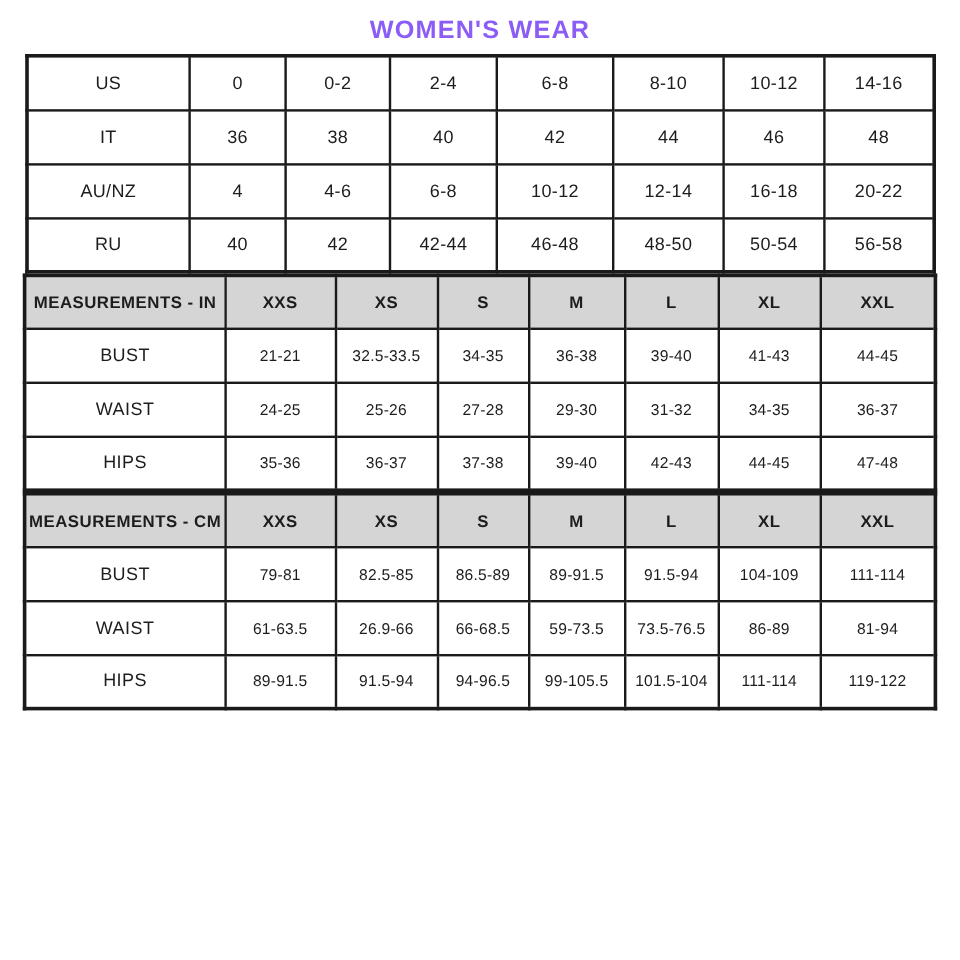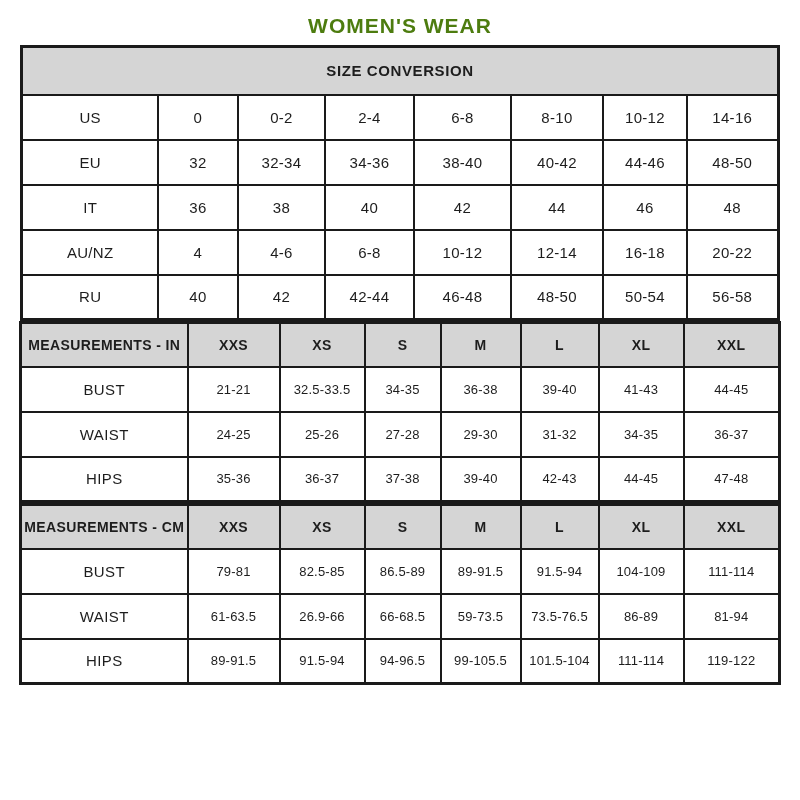--- a/index.html
+++ b/index.html
@@ -13,21 +13,21 @@
   .sheet { width: 800px; height: 800px; overflow: hidden; }
 
   h1.page-title {
     margin: 0;
     padding: 13px 0 7px 0;
     text-align: center;
     font-size: 21px;
     line-height: 25px;
     font-weight: 700;
     letter-spacing: 1px;
-    color: #4d7c0f;
+    color: #8b5cf6;
   }
 
   table.tbl {
     border-collapse: collapse;
     table-layout: fixed;
     margin: 0 auto;
     border: 3px solid var(--border, #1a1a1a);
   }
   .tbl th, .tbl td {
     border: 2px solid var(--border, #1a1a1a);
@@ -97,44 +97,31 @@
       <col style="width:136px">
         <col style="width:80px">
         <col style="width:87px">
         <col style="width:89px">
       <col style="width:97px">
         <col style="width:92px">
         <col style="width:84px">
         <col style="width:91px">
     </colgroup>
     <thead>
-      <tr>
-        <th class="banner" colspan="8">SIZE CONVERSION</th>
-      </tr>
     </thead>
     <tbody>
         <tr>
           <th>US</th>
           <td>0</td>
           <td>0-2</td>
           <td>2-4</td>
           <td>6-8</td>
           <td>8-10</td>
           <td>10-12</td>
           <td>14-16</td>
-        </tr>
-        <tr>
-          <th>EU</th>
-          <td>32</td>
-          <td>32-34</td>
-          <td>34-36</td>
-          <td>38-40</td>
-          <td>40-42</td>
-          <td>44-46</td>
-          <td>48-50</td>
         </tr>
         <tr>
           <th>IT</th>
           <td>36</td>
           <td>38</td>
           <td>40</td>
           <td>42</td>
           <td>44</td>
           <td>46</td>
           <td>48</td>

